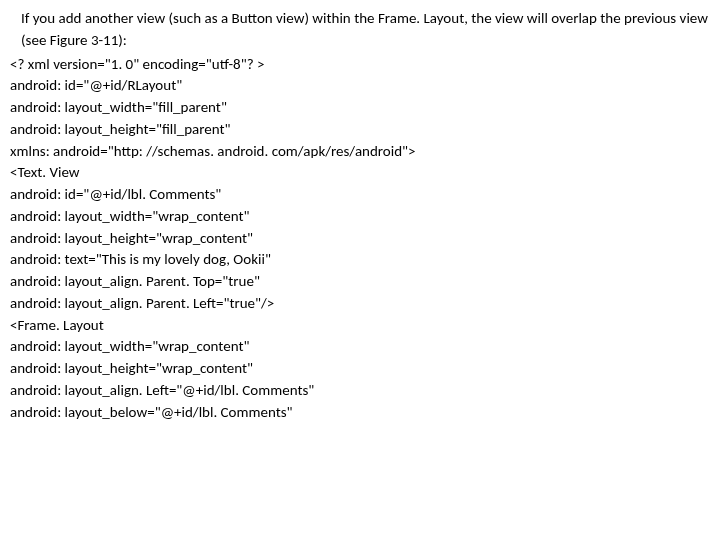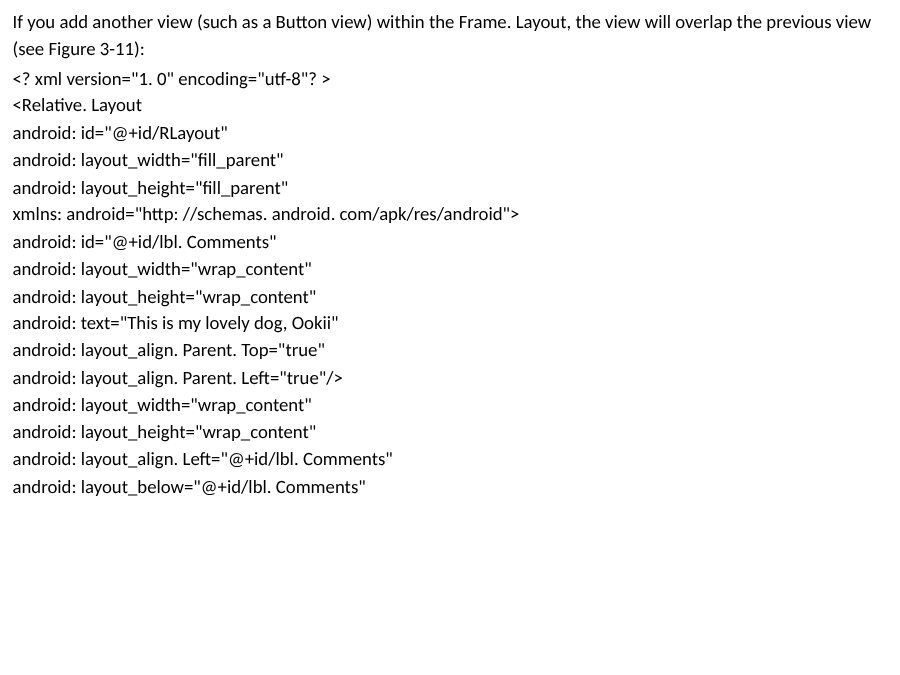--- a/index.html
+++ b/index.html
@@ -7,44 +7,45 @@
     padding: 8px 10px;
     font-family: Calibri, "Segoe UI", Arial, sans-serif;
     font-size: 15px;
     line-height: 1.45;
     color: #000;
     background: #fff;
     width: 720px;
     box-sizing: border-box;
   }
   .para {
-    margin: 0 0 2px 0;
+    margin: 0 0 2px 11px;
   }
   .codeblock {
     margin: 0;
   }
   .codeblock div {
     white-space: pre-wrap;
   }
 </style>
 </head>
 <body>
 
 <p class="para">If you add another view (such as a Button view) within the Frame. Layout, the view will overlap the previous view (see Figure 3-11):</p>
 
 <div class="codeblock">
   <div>&lt;? xml version="1. 0" encoding="utf-8"? &gt;</div>
-  <div>&lt;Relative. Layout</div>
   <div>android: id="@+id/RLayout"</div>
   <div>android: layout_width="fill_parent"</div>
   <div>android: layout_height="fill_parent"</div>
   <div>xmlns: android="http: //schemas. android. com/apk/res/android"&gt;</div>
+  <div>&lt;Text. View</div>
   <div>android: id="@+id/lbl. Comments"</div>
   <div>android: layout_width="wrap_content"</div>
   <div>android: layout_height="wrap_content"</div>
   <div>android: text="This is my lovely dog, Ookii"</div>
   <div>android: layout_align. Parent. Top="true"</div>
   <div>android: layout_align. Parent. Left="true"/&gt;</div>
+  <div>&lt;Frame. Layout</div>
   <div>android: layout_width="wrap_content"</div>
   <div>android: layout_height="wrap_content"</div>
   <div>android: layout_align. Left="@+id/lbl. Comments"</div>
   <div>android: layout_below="@+id/lbl. Comments"</div>
 </div>
 
 </body></html>

